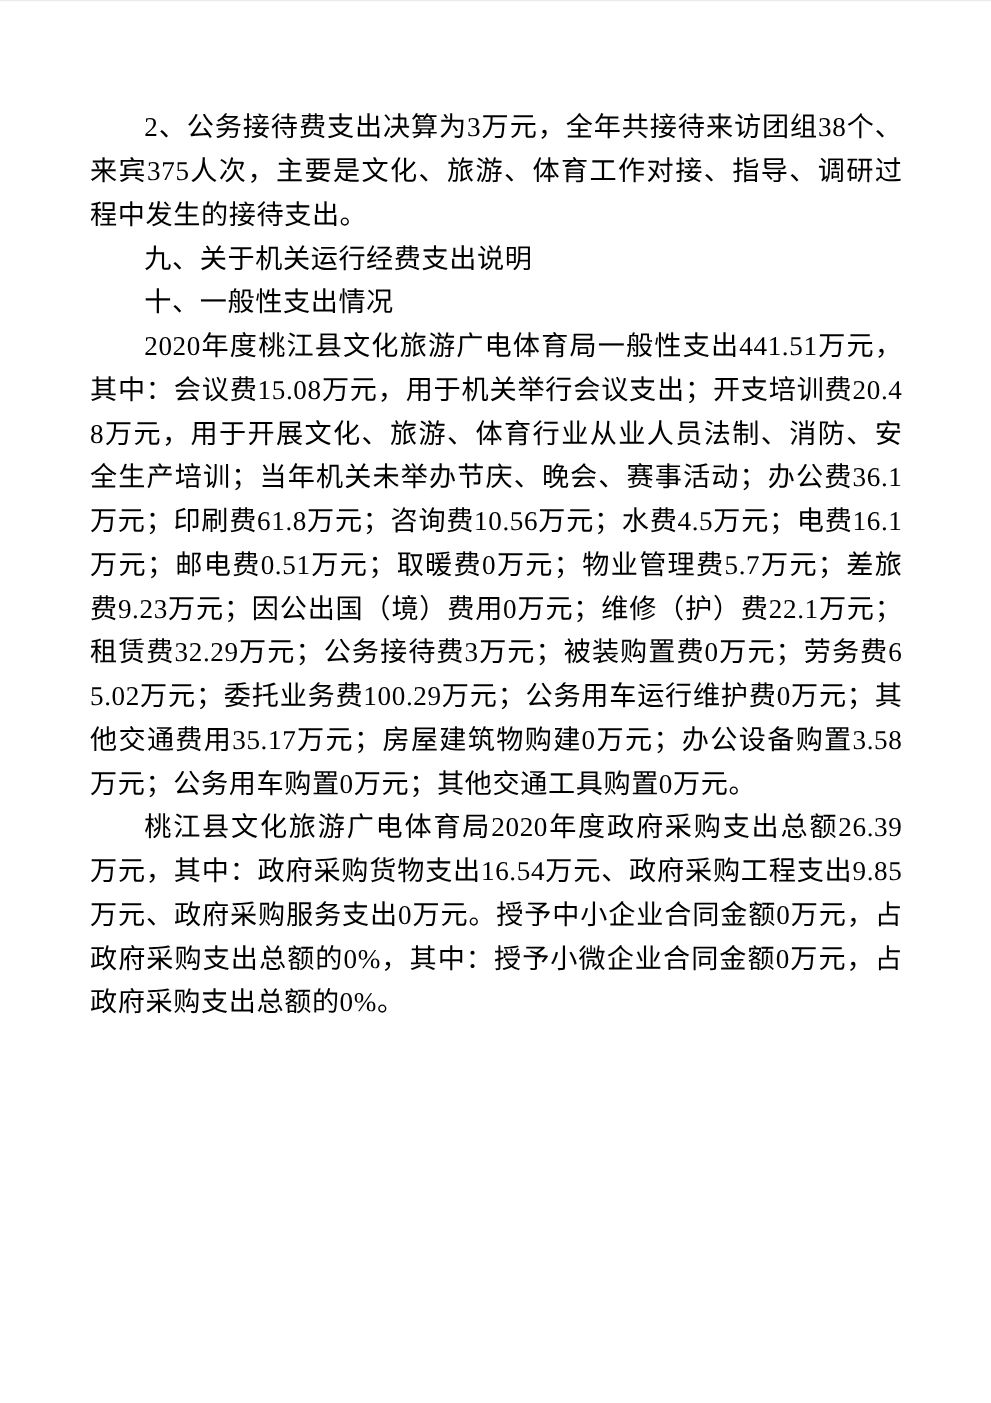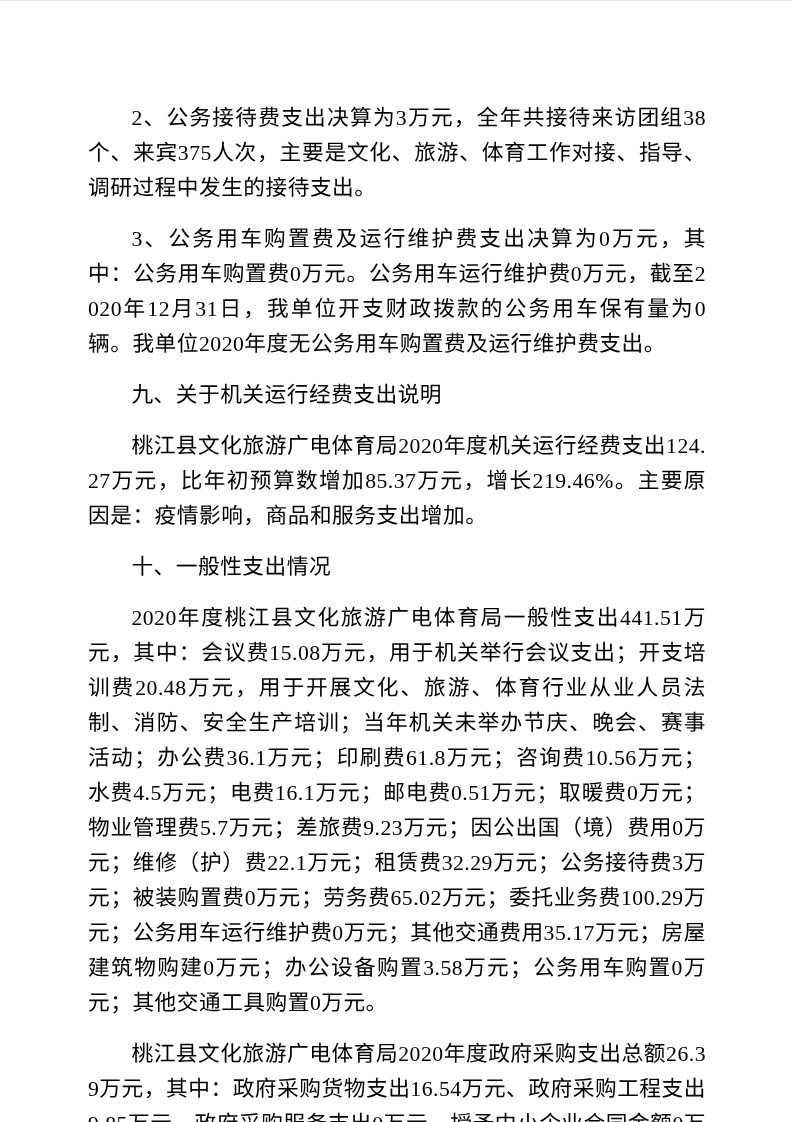--- a/index.html
+++ b/index.html
@@ -24,32 +24,30 @@
     top: 84px;
     width: 650px;
     color: #000000;
     font-family: "Liberation Serif", "DejaVu Serif", serif;
     font-size: 21.7px;
     line-height: 35px;
     text-align: justify;
     letter-spacing: 0.5px;
   }
   .doc-body p.para {
-    margin: 16px;
+    margin: 0;
     padding: 0;
     text-indent: 2em;
     word-break: break-all;
   }
 </style>
 </head>
 <body>
 
 <div class="page">
   <div class="doc-body">
       <p class="para">2、公务接待费支出决算为3万元，全年共接待来访团组38个、来宾375人次，主要是文化、旅游、体育工作对接、指导、调研过程中发生的接待支出。</p>
-      <p class="para">3、公务用车购置费及运行维护费支出决算为0万元，其中：公务用车购置费0万元。公务用车运行维护费0万元，截至2020年12月31日，我单位开支财政拨款的公务用车保有量为0辆。我单位2020年度无公务用车购置费及运行维护费支出。</p>
       <p class="para">九、关于机关运行经费支出说明</p>
-      <p class="para">桃江县文化旅游广电体育局2020年度机关运行经费支出124.27万元，比年初预算数增加85.37万元，增长219.46%。主要原因是：疫情影响，商品和服务支出增加。</p>
       <p class="para">十、一般性支出情况</p>
       <p class="para">2020年度桃江县文化旅游广电体育局一般性支出441.51万元，其中：会议费15.08万元，用于机关举行会议支出；开支培训费20.48万元，用于开展文化、旅游、体育行业从业人员法制、消防、安全生产培训；当年机关未举办节庆、晚会、赛事活动；办公费36.1万元；印刷费61.8万元；咨询费10.56万元；水费4.5万元；电费16.1万元；邮电费0.51万元；取暖费0万元；物业管理费5.7万元；差旅费9.23万元；因公出国（境）费用0万元；维修（护）费22.1万元；租赁费32.29万元；公务接待费3万元；被装购置费0万元；劳务费65.02万元；委托业务费100.29万元；公务用车运行维护费0万元；其他交通费用35.17万元；房屋建筑物购建0万元；办公设备购置3.58万元；公务用车购置0万元；其他交通工具购置0万元。</p>
       <p class="para">桃江县文化旅游广电体育局2020年度政府采购支出总额26.39万元，其中：政府采购货物支出16.54万元、政府采购工程支出9.85万元、政府采购服务支出0万元。授予中小企业合同金额0万元，占政府采购支出总额的0%，其中：授予小微企业合同金额0万元，占政府采购支出总额的0%。</p>
     </div>
 </div>
 
 </body></html>

